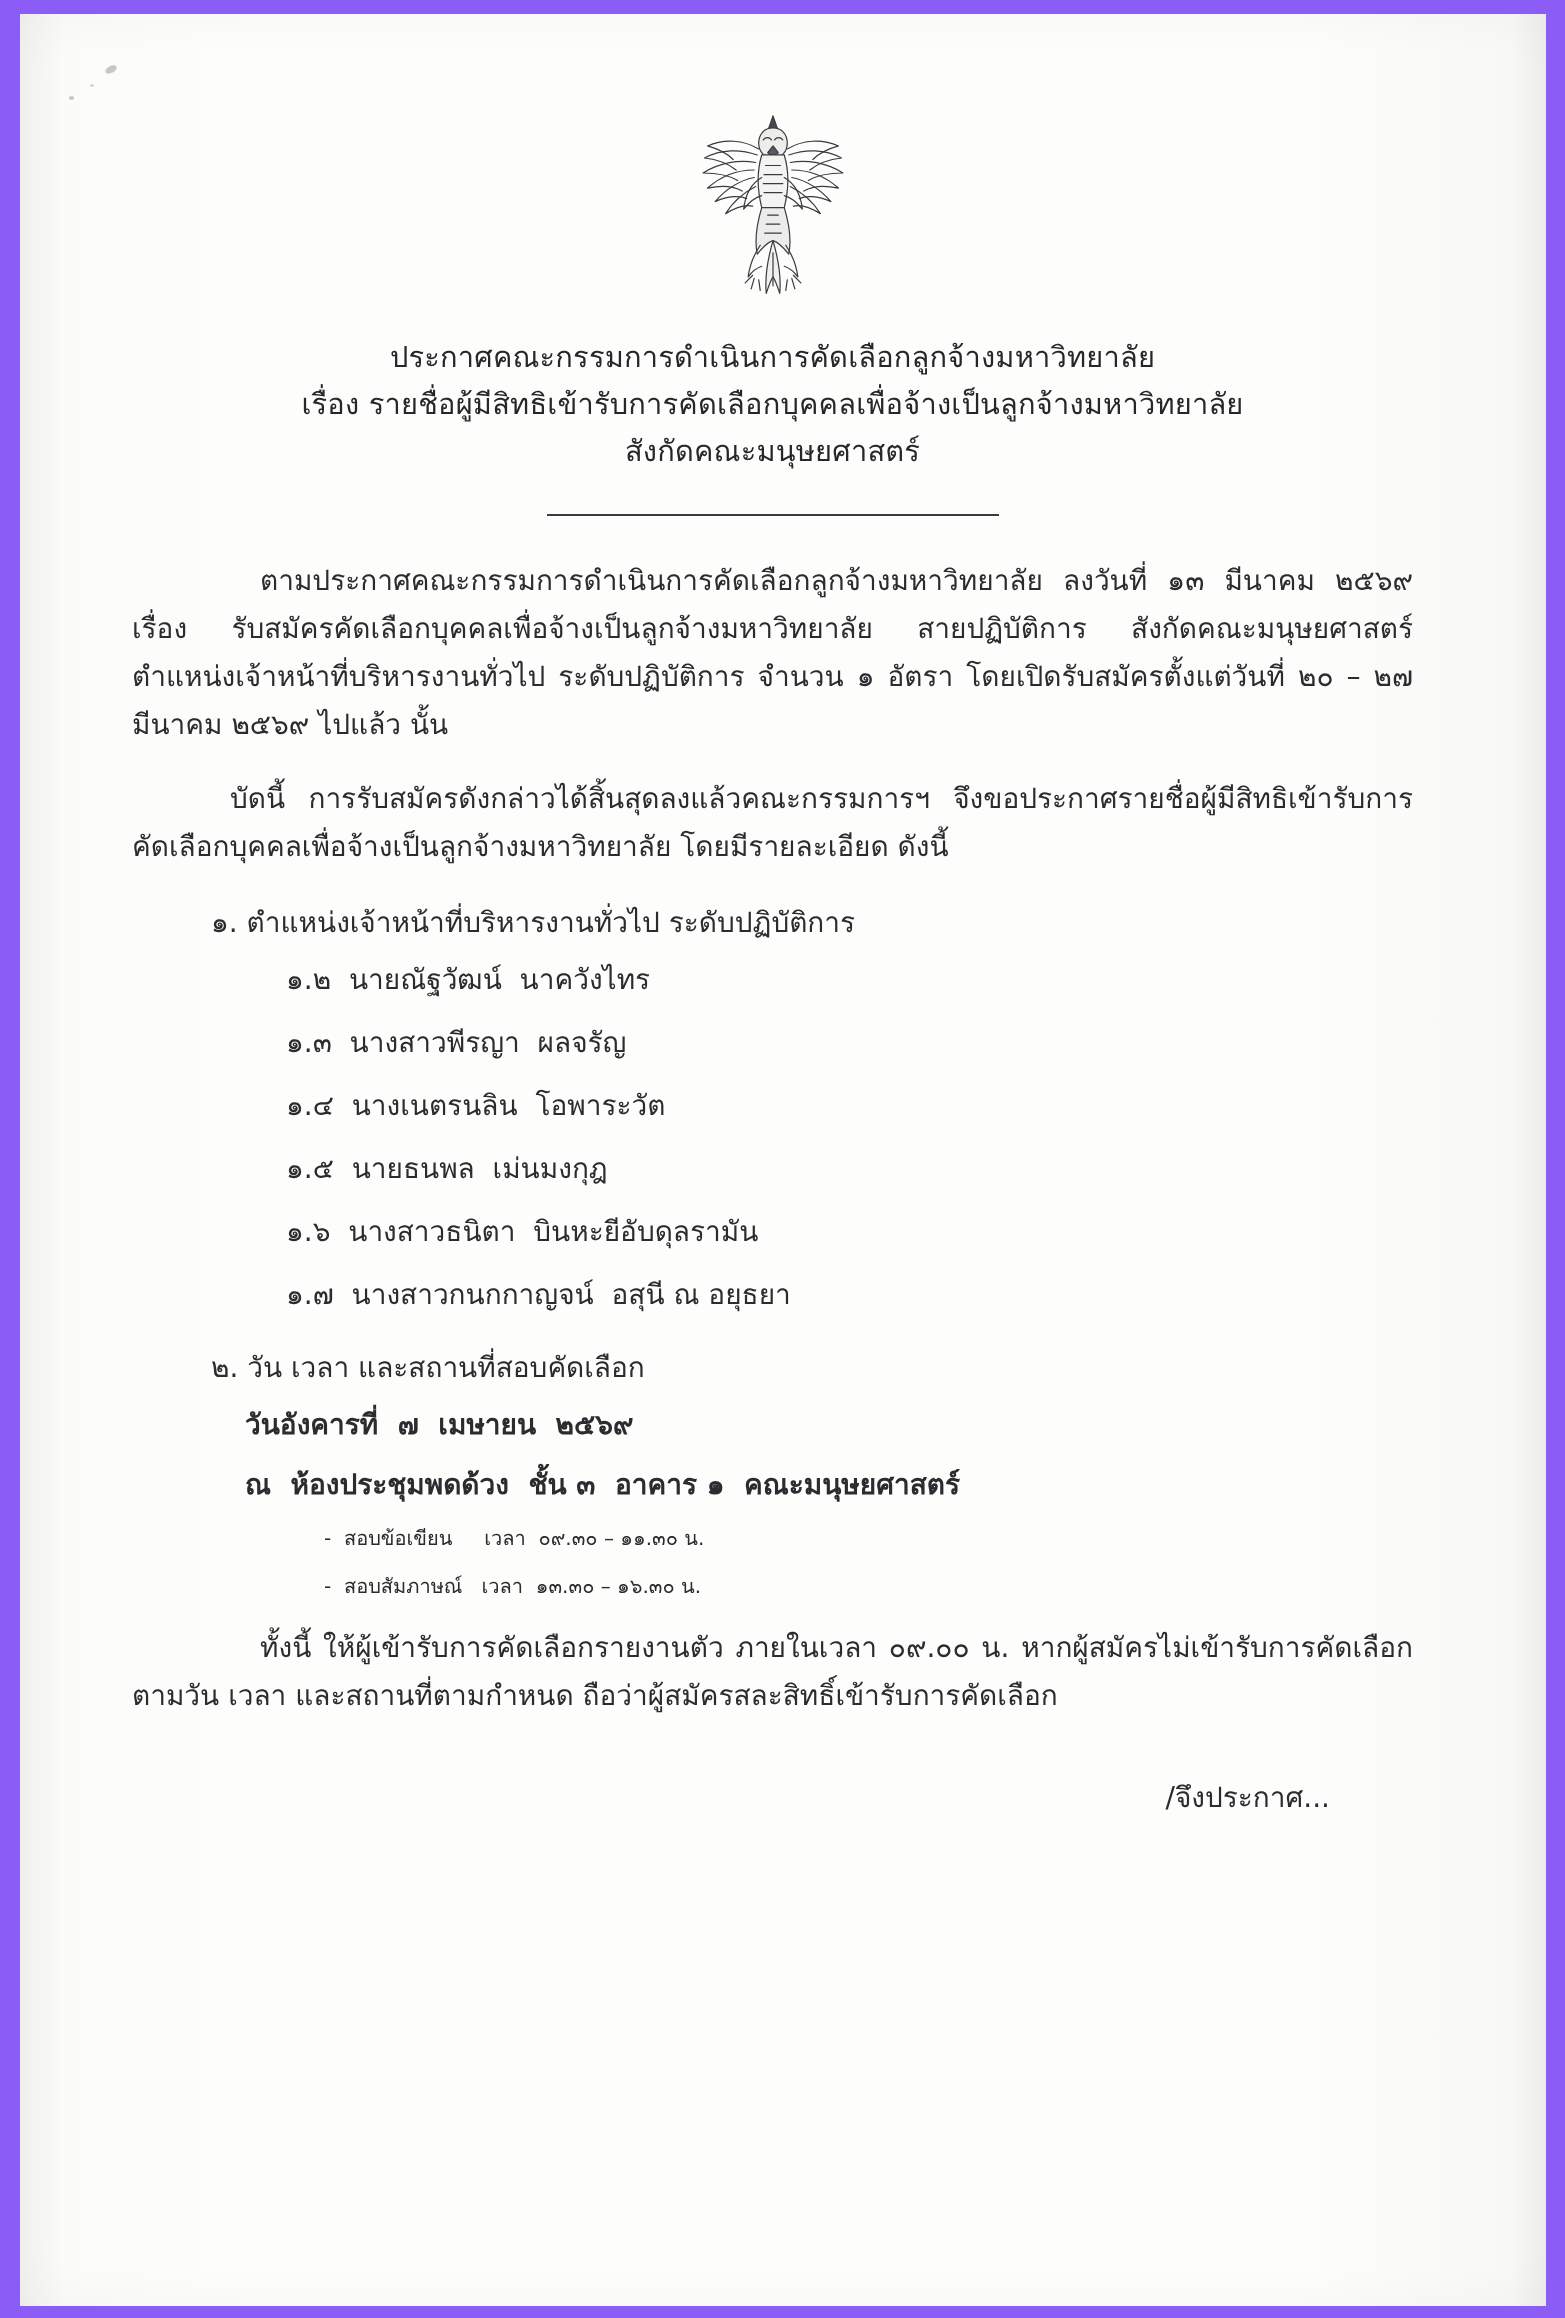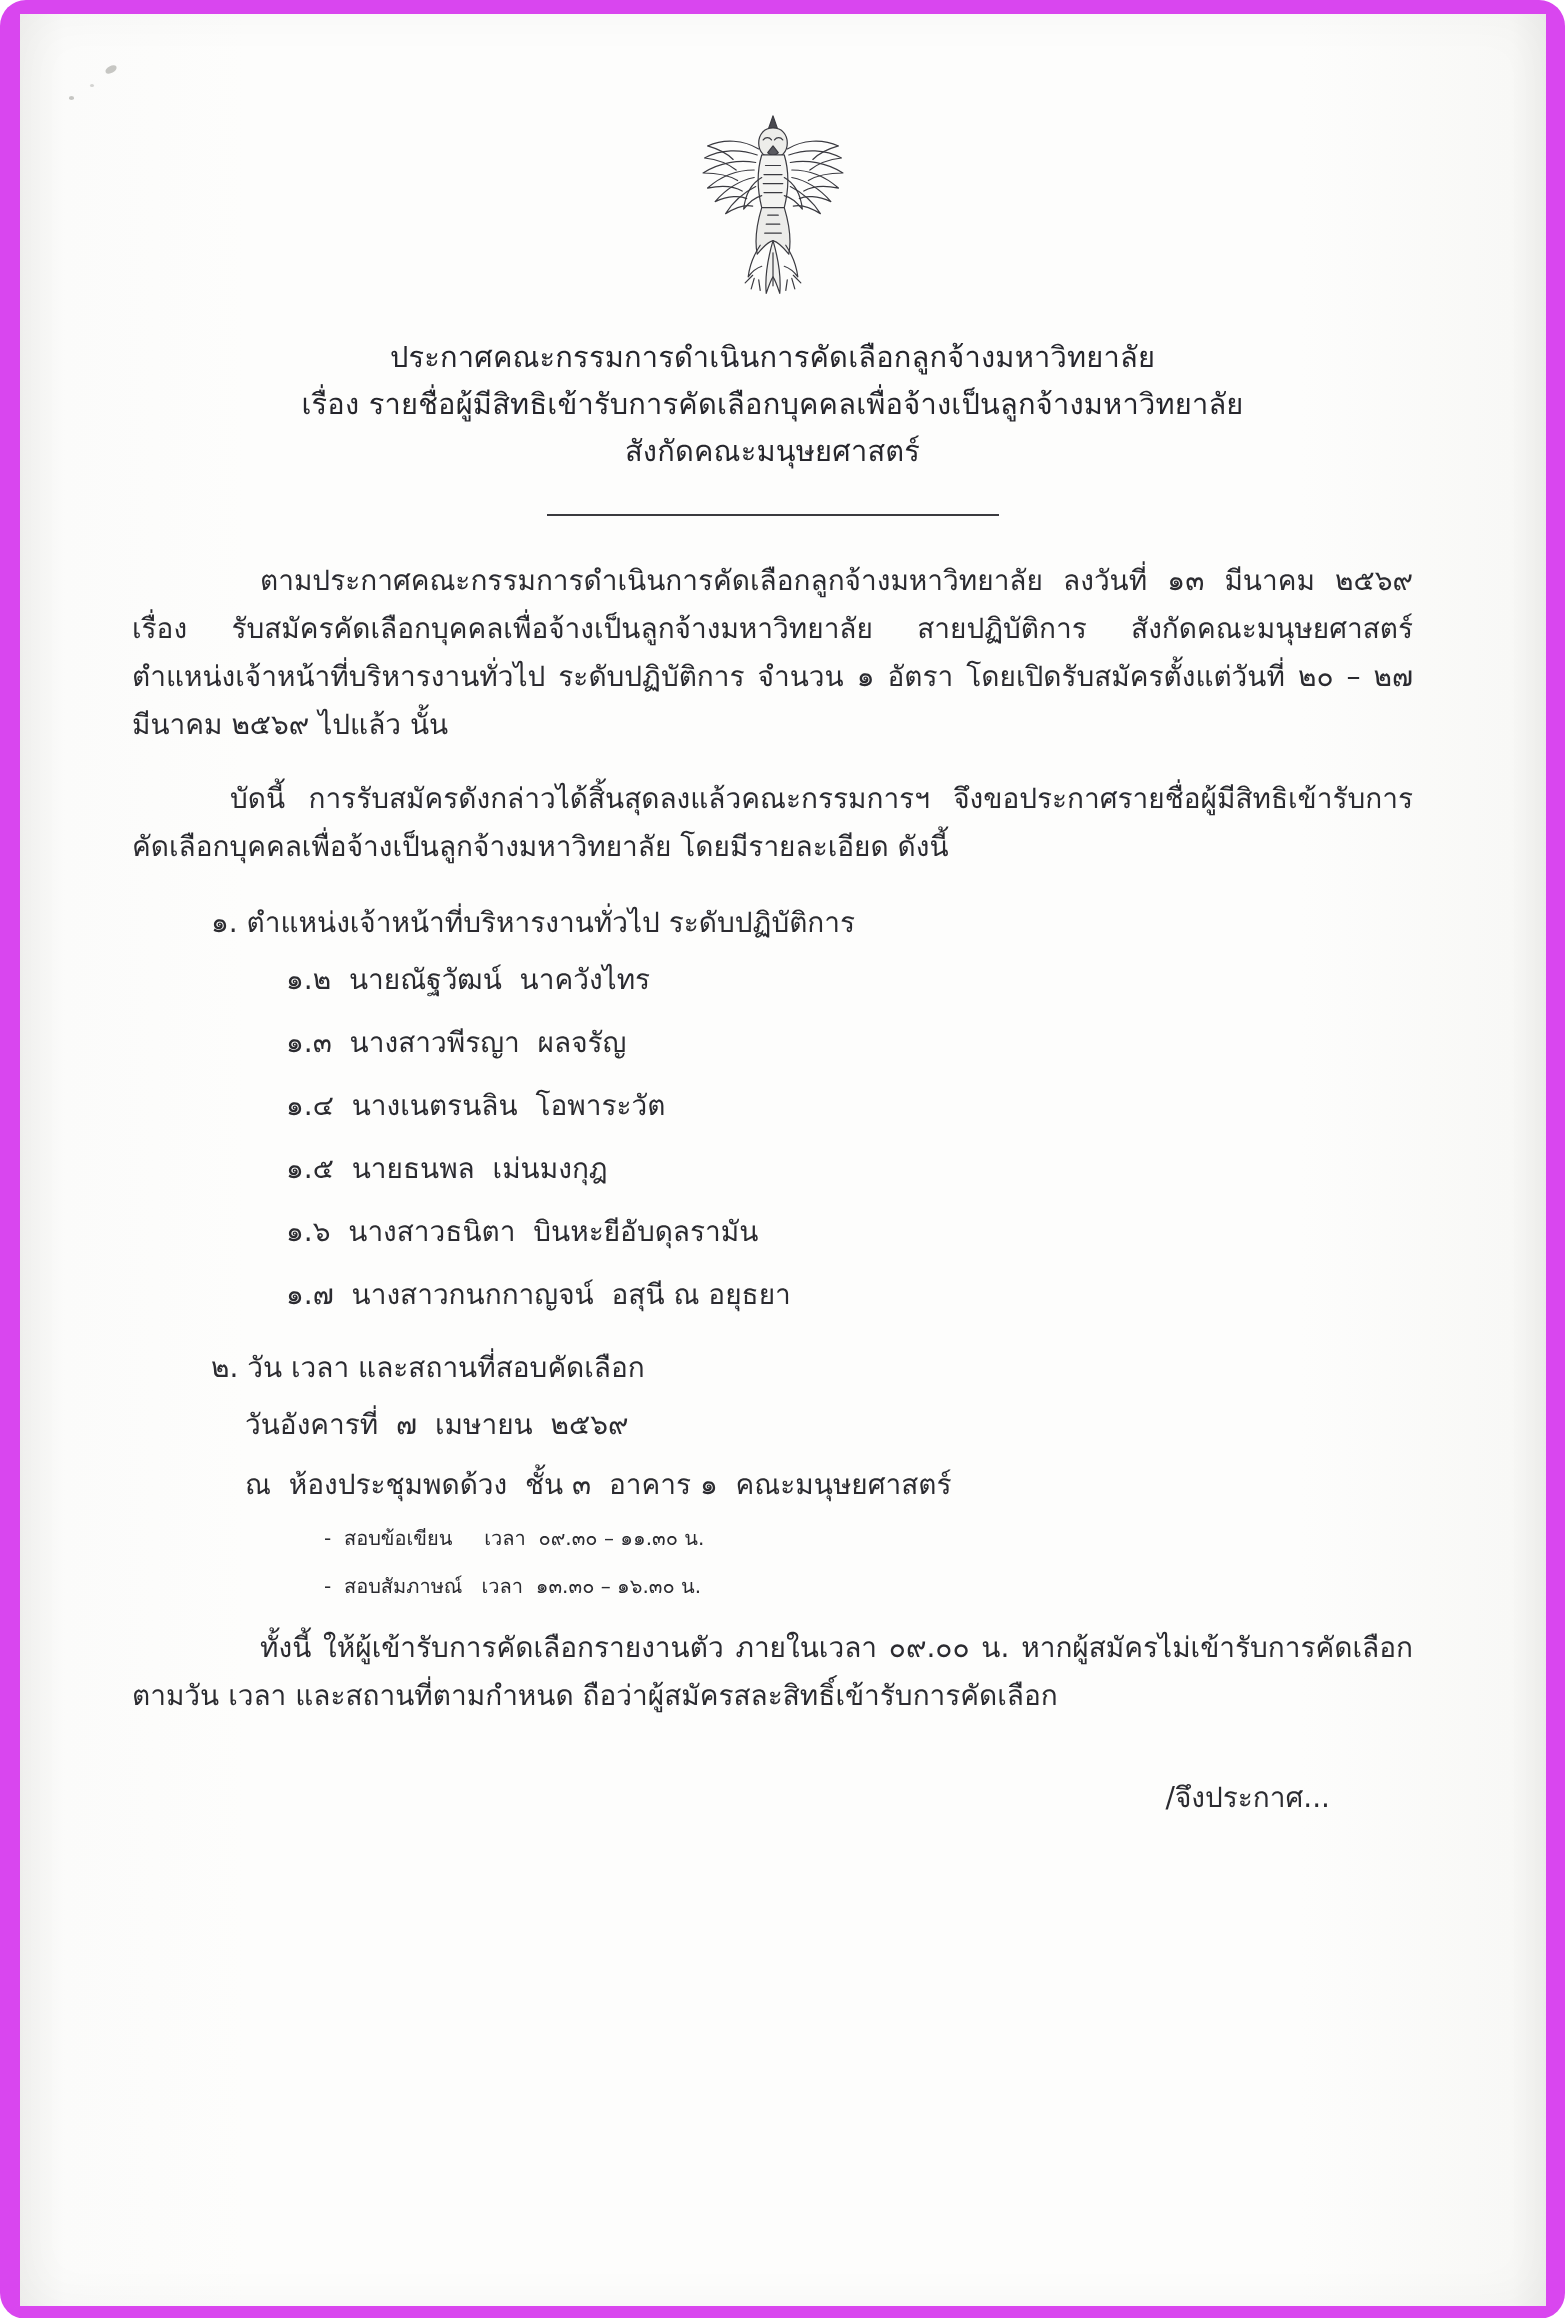--- a/index.html
+++ b/index.html
@@ -7,23 +7,22 @@
     padding: 0;
     background: #ffffff;
   }
   body {
     font-family: "DejaVu Sans", "Liberation Sans", sans-serif;
   }
   .page {
     position: relative;
     width: 1565px;
     height: 2319px;
-    background: #d946ef;
+    background: #8b5cf6;
     overflow: hidden;
-    border-radius: 26px;
   }
   
   .sheet {
     position: absolute;
     left: 19.6px;
     top: 13.6px;
     width: 1526px;
     height: 2292px;
     background:
       linear-gradient(90deg, #f2f2f0 0px, #fbfbfa 45px, #fdfdfc 226px, #fdfdfc 1281px, #f8f8f6 1492px, #efefed 1526px);
@@ -102,20 +101,21 @@
   }
   .name-list li {
     margin: 0 0 19.6px 0;
     white-space: pre;
   }
   .sub-line {
     font-size: 28px;
     margin: 0 0 16.6px 113px;
     line-height: 1.55;
     white-space: pre;
+    font-weight: bold;
   }
   .exam-line {
     font-size: 20px;
     margin: 0 0 16.6px 192px;
     line-height: 1.55;
     white-space: pre;
   }
   .closing {
     margin-top: 22px;
   }

